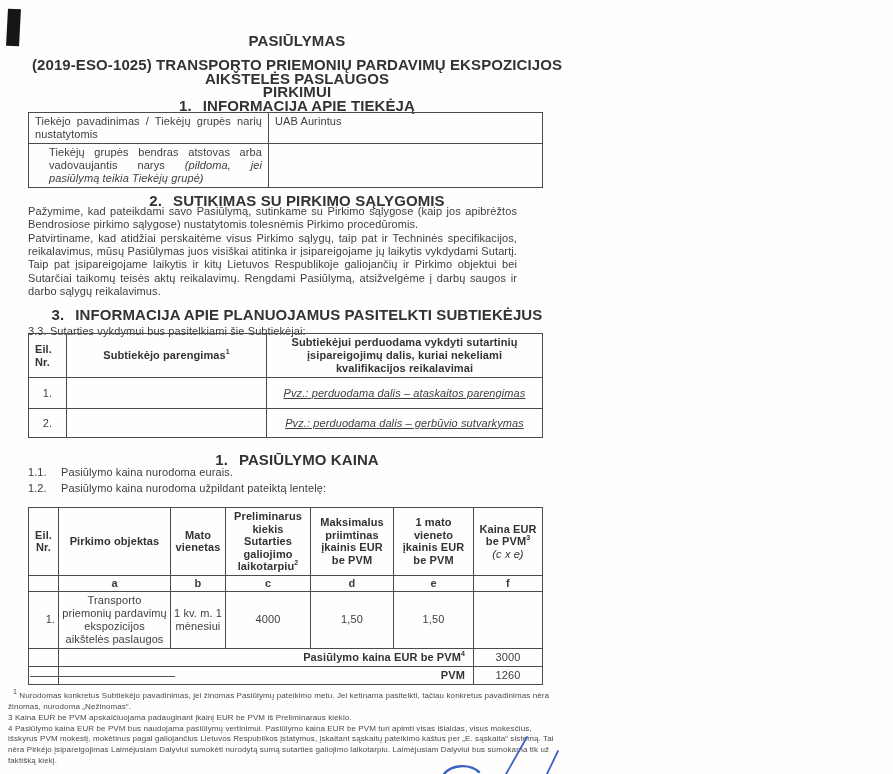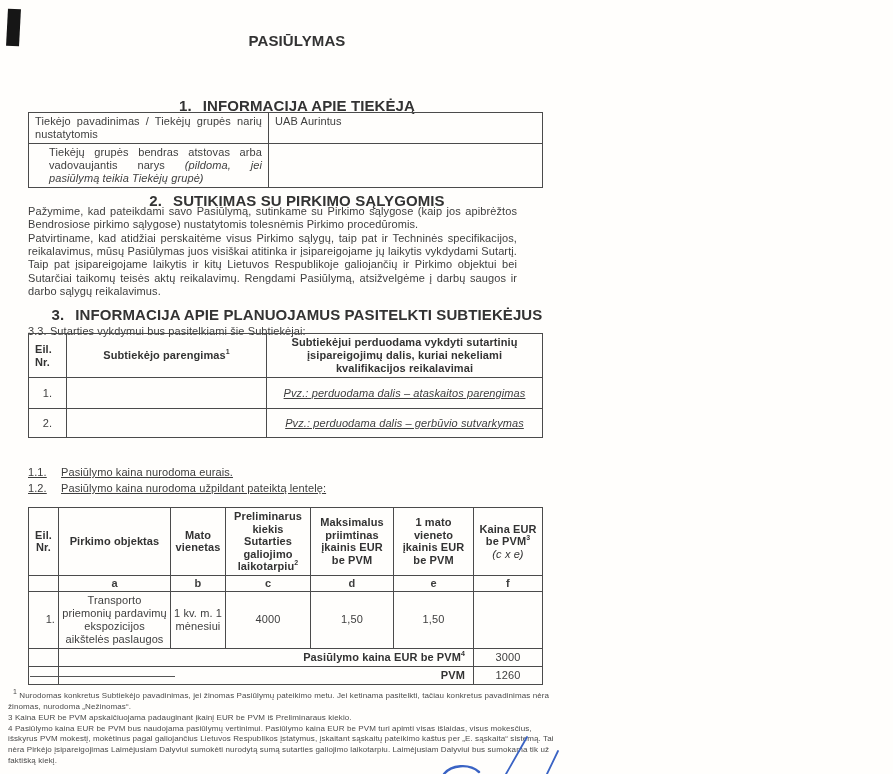--- a/index.html
+++ b/index.html
@@ -24,34 +24,38 @@
   .t-price td{text-align:center;vertical-align:middle;padding:2px 3px;}
   .t-price .hdr{font-weight:bold;color:#333;line-height:12.5px;}
   .letters td{height:13px;font-weight:bold;padding:1px;}
   .sumlabel{text-align:right !important;font-weight:bold;color:#333;padding-right:8px !important;}
   sup{font-size:7px;line-height:0;}
   .itnote{font-style:italic;font-weight:normal;}
   .fnblock{width:548px;font-size:8px;line-height:10.6px;color:#4a4a4a;}
   .fnblock p{margin:0 0 .5px 0;}
   .u{text-decoration:underline;}
   .fnsep{border-top:1px solid #555;width:145px;height:0;}
-  .item-row{display:flex;line-height:13px;text-decoration:underline;}
+  .item-row{display:flex;line-height:13px;}
   .item-num{width:33px;flex:0 0 33px;}
   .corner-mark{width:13px;height:37px;background:#161616;transform:rotate(3deg);}
   .subtitle{line-height:13.5px;}
 </style>
 </head>
 <body>
 
 <div class="page">
 
   <div class="abs corner-mark" style="left:7px;top:9px;"></div>
 
   <div class="abs heading center" style="left:28px;top:32px;width:538px;">PASIŪLYMAS</div>
 
+  <div class="abs heading center subtitle" style="left:28px;top:58px;width:538px;">
+    <div>(2019-ESO-1025) TRANSPORTO PRIEMONIŲ PARDAVIMŲ EKSPOZICIJOS AIKŠTELĖS PASLAUGOS</div>
+    <div>PIRKIMUI</div>
+  </div>
 
   <div class="abs heading center" style="left:28px;top:97px;width:538px;">
     <span class="hnum">1.</span><span>INFORMACIJA APIE TIEKĖJĄ</span>
   </div>
 
   <table class="abs t-info" style="left:28px;top:112px;">
     <colgroup>
         <col style="width:240px">
         <col style="width:274px">
       </colgroup>
@@ -98,20 +102,23 @@
       <td class="ex">Pvz.: perduodama dalis – ataskaitos parengimas</td>
     </tr>
     <tr>
       <td style="height:24px;">2.</td>
       <td></td>
       <td class="ex">Pvz.: perduodama dalis – gerbūvio sutvarkymas</td>
     </tr>
   </tbody>
     </table>
 
+  <div class="abs heading center" style="left:28px;top:451px;width:538px;">
+    <span class="hnum">1.</span><span>PASIŪLYMO KAINA</span>
+  </div>
 
   <div class="abs" style="left:28px;top:466px;width:500px;">
     <div class="item-row" style="margin-bottom:3px;">
       <span class="item-num">1.1.</span>
       <span>Pasiūlymo kaina nurodoma eurais.</span>
     </div>
     <div class="item-row">
       <span class="item-num">1.2.</span>
       <span>Pasiūlymo kaina nurodoma užpildant pateiktą lentelę:</span>
     </div>

